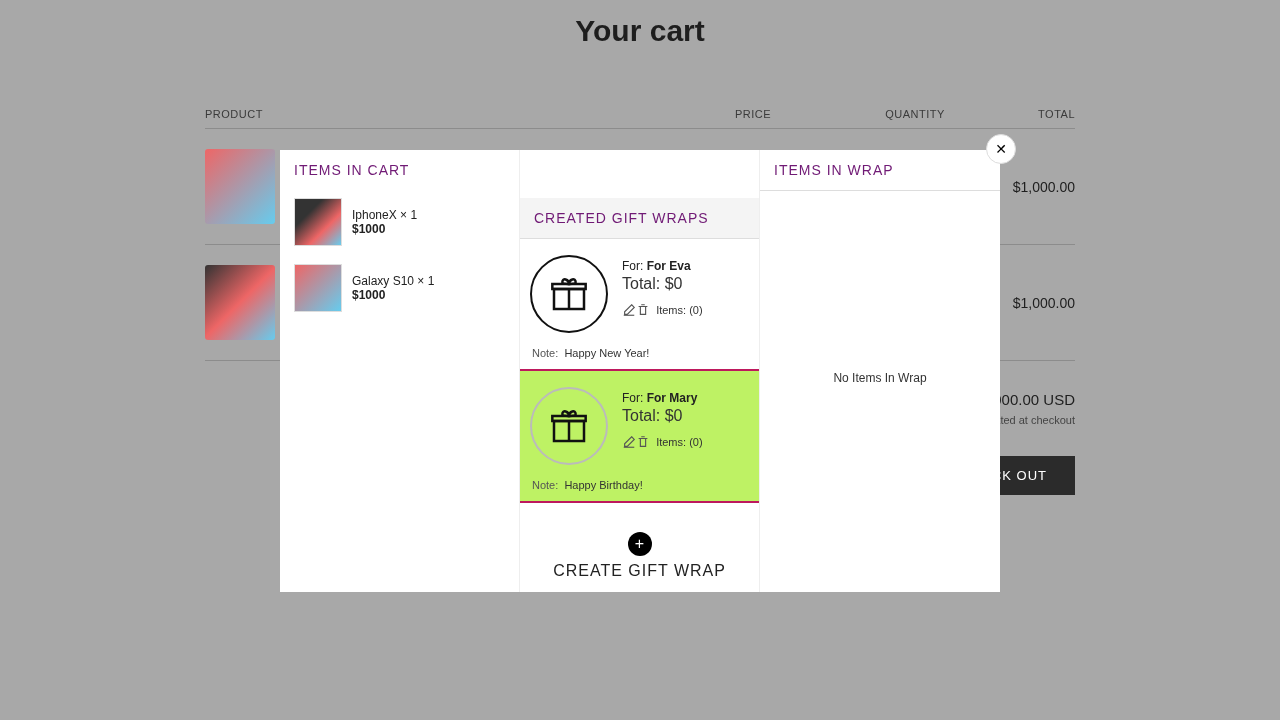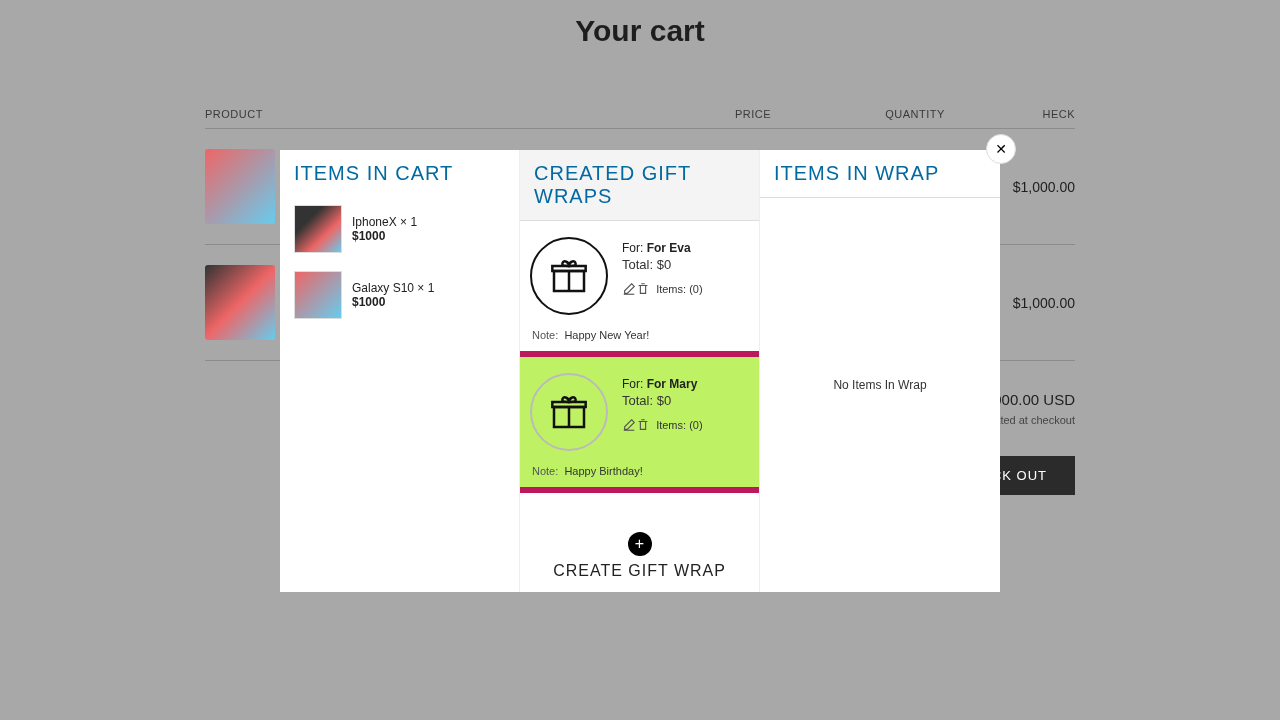--- a/index.html
+++ b/index.html
@@ -104,52 +104,52 @@
   border-right: 1px solid #eee;
   display: flex;
   flex-direction: column;
 }
 .col:last-child { border-right: none; }
 .col-left { width: 240px; }
 .col-mid { width: 240px; }
 .col-right { flex: 1; }
 .col-header {
   padding: 12px 14px;
-  font-size: 20px;
+  font-size: 14px;
   letter-spacing: 1px;
-  color: #0369a1;
+  color: #701a75;
   font-weight: 400;
 }
 .col-mid .col-header, .col-right .col-header {
   border-bottom: 1px solid #ddd;
 }
 .col-mid { background: #fff; }
 .col-mid .wrap-list { flex: 1; }
-.col-mid .col-header { background: #f4f4f4; }
+.col-mid .col-header { background: #f4f4f4; margin-top: 48px; }
 
 .cart-items { padding: 8px 14px; }
 .cart-item {
   display: flex;
   align-items: center;
   margin-bottom: 18px;
 }
 .cart-item-thumb {
   width: 48px;
   height: 48px;
   border: 1px solid #ddd;
   margin-right: 10px;
   background: linear-gradient(135deg, #333 30%, #e66, #6ce);
 }
 .cart-item-thumb.alt { background: linear-gradient(135deg, #e66, #6ce); }
 .cart-item-info { font-size: 12px; color: #222; }
 .cart-item-info .price { font-weight: 700; }
 
 .wrap-card {
   padding: 16px 10px 10px;
-  border-bottom: 6px solid #be185d;
+  border-bottom: 2px solid #be185d;
 }
 .wrap-card.selected {
   background: #bef264;
 }
 .wrap-top {
   display: flex;
   align-items: flex-start;
   gap: 14px;
 }
 .gift-circle {
@@ -160,21 +160,21 @@
   display: flex;
   align-items: center;
   justify-content: center;
   flex-shrink: 0;
 }
 .wrap-card.selected .gift-circle { border: 2px solid #bbb; }
 .gift-circle svg { width: 40px; height: 40px; }
 .wrap-meta { font-size: 12px; color: #222; padding-top: 4px; }
 .wrap-for { margin-bottom: 2px; }
 .wrap-for b { font-weight: 700; }
-.wrap-total { font-size: 13px; color: #333; margin-bottom: 10px; }
+.wrap-total { font-size: 16px; color: #333; margin-bottom: 10px; }
 .wrap-actions {
   display: flex;
   align-items: center;
   font-size: 11px;
   color: #333;
 }
 .wrap-actions .icon-btn {
   display: inline-flex;
   width: 14px;
   height: 14px;
@@ -221,21 +221,21 @@
 <body>
 
 <div class="page-bg">
   <div class="cart-page">
     <h1 class="cart-title">Your cart</h1>
     <div class="cart-table">
       <div class="cart-header-row">
         <div class="col-product">PRODUCT</div>
         <div class="col-price">PRICE</div>
         <div class="col-qty">QUANTITY</div>
-        <div class="col-total">HECK</div>
+        <div class="col-total">TOTAL</div>
       </div>
       <div class="cart-row">
         <div class="col-product">
             <div class="product-thumb alt"></div>
           </div>
         <div class="col-total">$1,000.00</div>
       </div>
       <div class="cart-row">
         <div class="col-product">
             <div class="product-thumb dark"></div>

